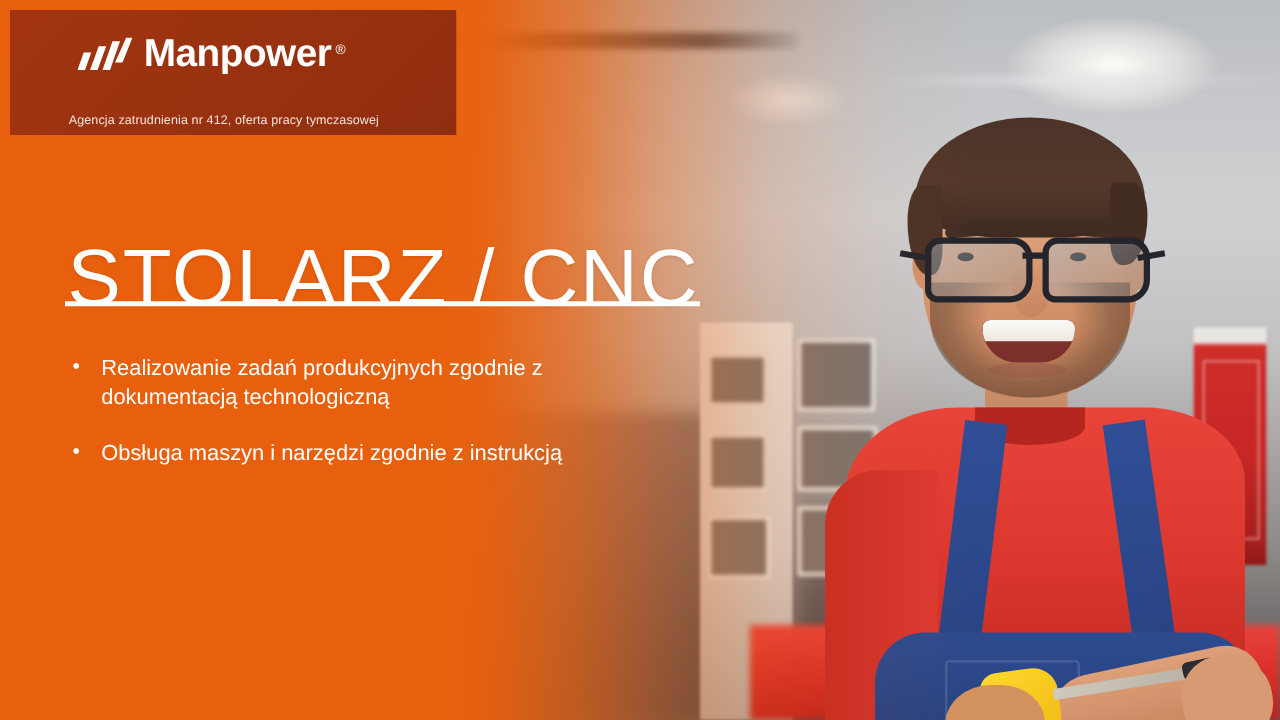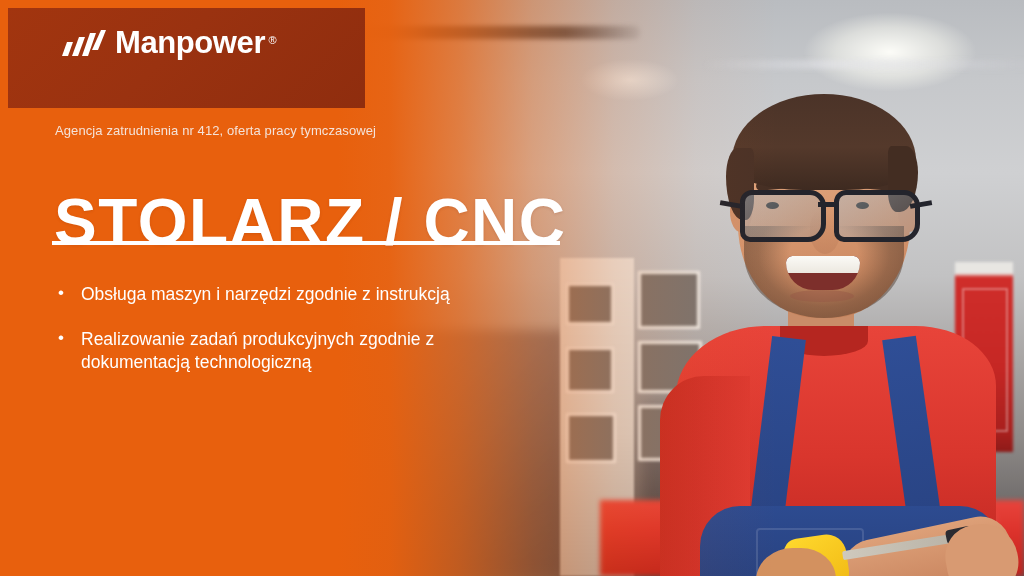--- a/index.html
+++ b/index.html
@@ -325,32 +325,31 @@
     line-height: 26px;
     position: relative;
   }
   .logo-reg {
     position: absolute; top: -3px; right: -11px;
     font-size: 11px; font-weight: normal;
   }
   .banner-sub {
     position: absolute; left: 47px; top: 83px;
     color: #f4e3da;
-    font-size: 13px;
+    font-size: 10px;
     letter-spacing: .1px;
     white-space: nowrap;
-    margin-top: 32px;
   }
 
   
   .title {
     position: absolute; left: 54px; top: 147px;
     color: #ffffff;
     font-size: 64px;
-    font-weight: bold;
+    font-weight: normal;
     letter-spacing: 1.5px;
     line-height: 1;
     z-index: 4;
     text-shadow: 0 1px 3px rgba(120,40,0,.18);
   }
   .rule {
     position: absolute; left: 52px; top: 241px;
     width: 508px; height: 4px;
     background: #ffffff;
     z-index: 4;
@@ -465,22 +464,22 @@
         <span>Manpower</span><span class="logo-reg">®</span>
       </span>
     </div>
     <div class="banner-sub">Agencja zatrudnienia nr 412, oferta pracy tymczasowej</div>
   </div>
 
   <h1 class="title">STOLARZ / CNC</h1>
   <div class="rule"></div>
 
   <ul class="bullets">
+    <li>Realizowanie zadań produkcyjnych zgodnie z dokumentacją technologiczną</li>
     <li>Obsługa maszyn i narzędzi zgodnie z instrukcją</li>
-    <li>Realizowanie zadań produkcyjnych zgodnie z dokumentacją technologiczną</li>
   </ul>
 
   <div class="footer">
     
     
     
     
   </div>
 
 </div>

